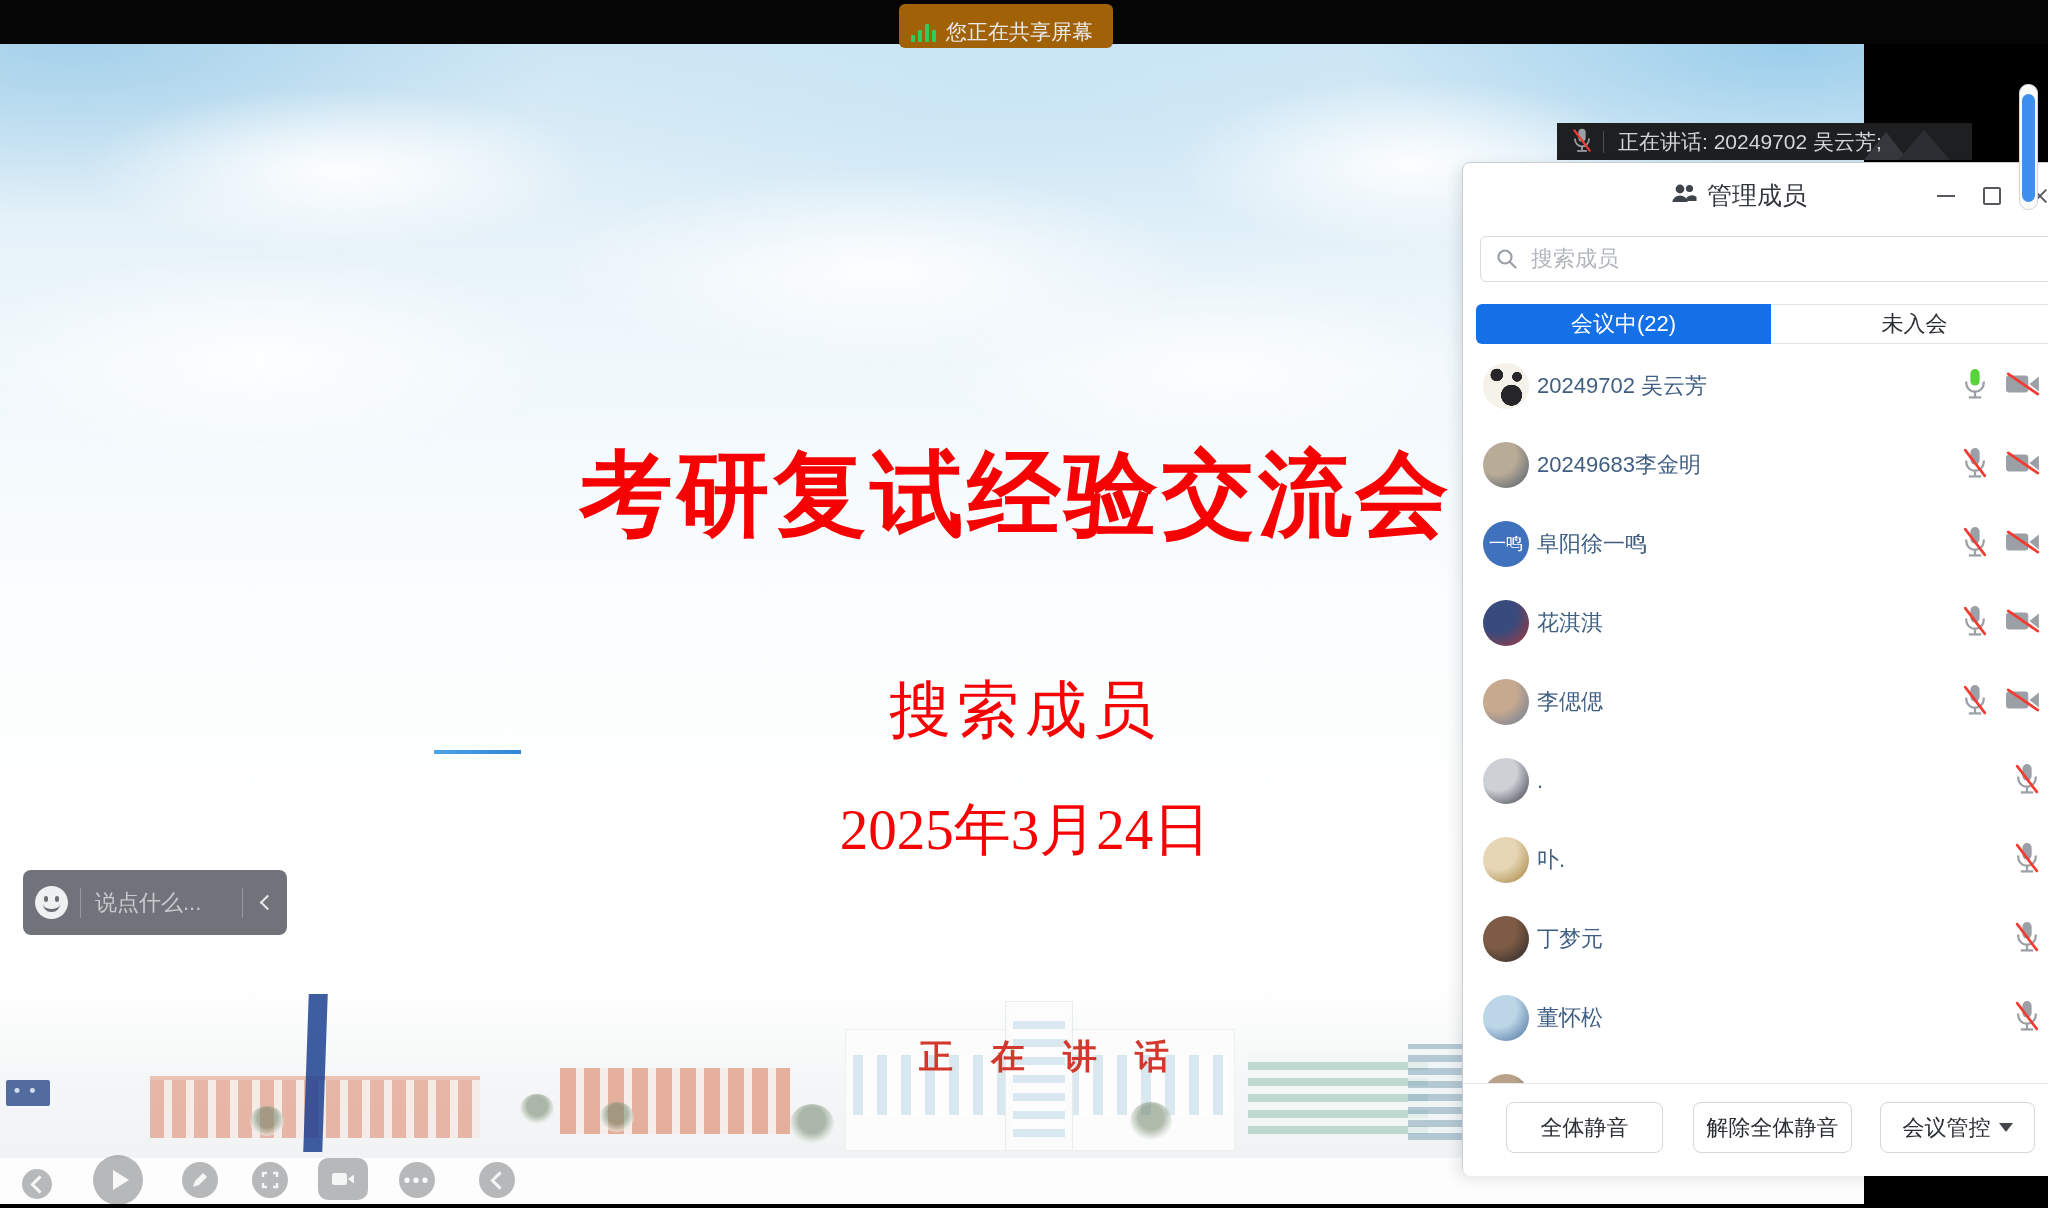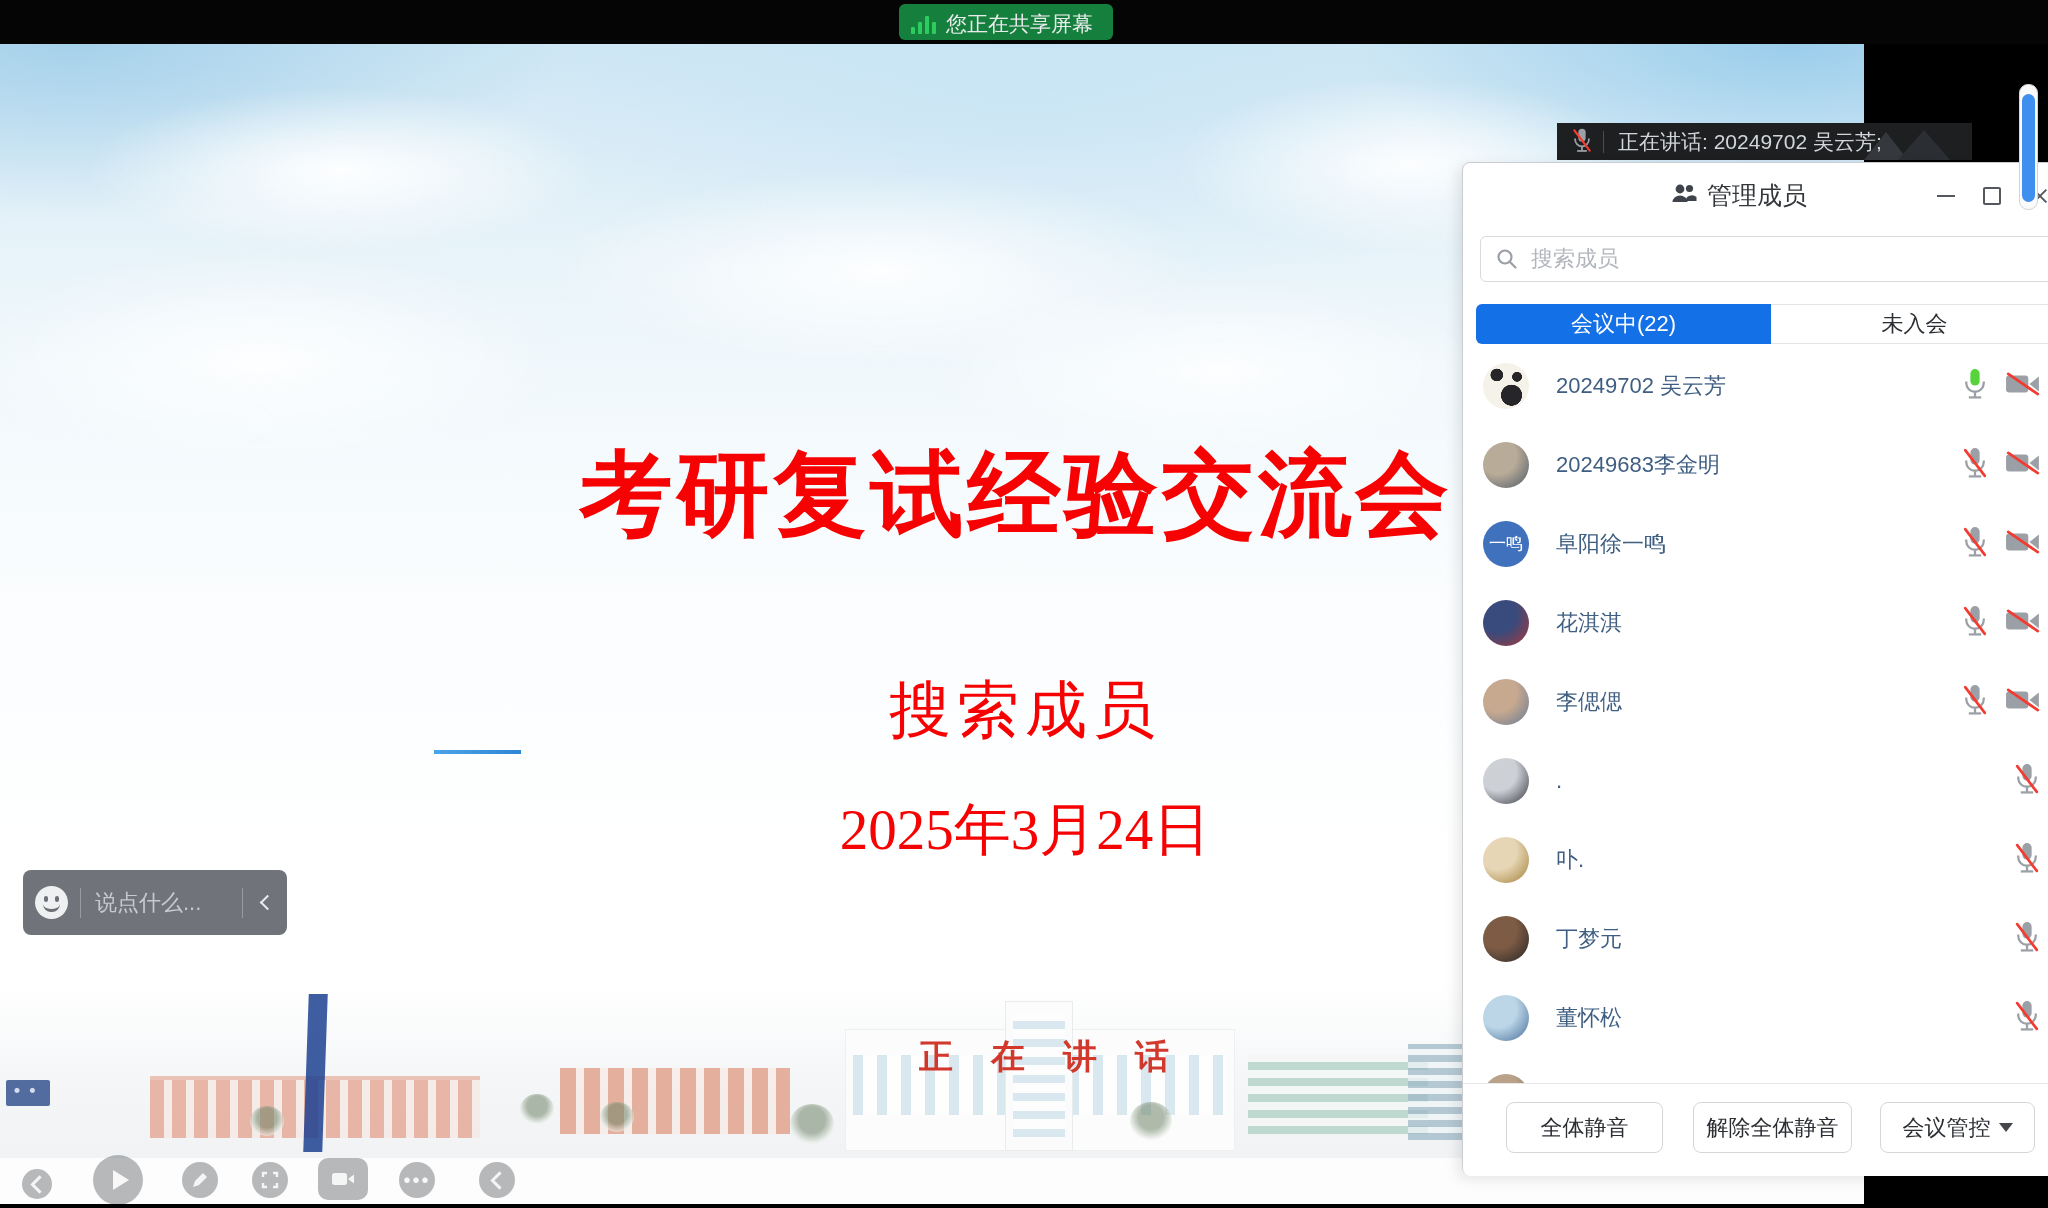--- a/index.html
+++ b/index.html
@@ -1,22 +1,22 @@
 <!DOCTYPE html>
 <html><head>
 <meta charset="utf-8">
 <style>
   html,body{margin:0;padding:0;background:#111;}
   .screen{position:relative;width:2048px;height:1208px;overflow:hidden;background:#000;
           font-family:"Liberation Sans",sans-serif;-webkit-font-smoothing:antialiased;}
 
   
   .topbar{position:absolute;left:0;top:0;width:2048px;height:44px;background:#050505;z-index:40;}
-  .share-pill{position:absolute;left:899px;top:4px;height:32px;min-width:186px;background:#15803d;
-              border-radius:6px;display:flex;align-items:center;padding:4px 16px 0 12px;gap:10px;}
+  .share-pill{position:absolute;left:899px;top:4px;height:32px;min-width:186px;background:#a16207;
+              border-radius:6px;display:flex;align-items:center;padding:12px 16px 0 12px;gap:10px;}
   .signal-bars{display:flex;align-items:flex-end;gap:3px;height:20px;}
   .signal-bars i{display:block;width:4px;background:#2ecc5e;border-radius:1px;}
   .signal-bars i:nth-child(1){height:7px;}
   .signal-bars i:nth-child(2){height:12px;}
   .signal-bars i:nth-child(3){height:18px;}
   .signal-bars i:nth-child(4){height:12px;}
   .share-pill span{color:#e9eaec;font-size:21px;white-space:nowrap;}
 
   
   .slide{position:absolute;left:0;top:40px;width:1864px;height:1164px;overflow:hidden;
@@ -136,21 +136,21 @@
 
   .tabs{position:absolute;left:13px;top:133px;right:-4px;height:48px;display:flex;}
   .tab{flex:none;display:flex;align-items:center;justify-content:center;font-size:22px;box-sizing:border-box;margin-top:8px;}
   .tab-active{width:295px;background:#1470e6;color:#fff;border-radius:6px 0 0 6px;}
   .tab-inactive{flex:1;background:#fff;color:#2c2f33;border:1px solid #e3e4e6;border-left:none;border-radius:0 6px 6px 0;}
 
   .member-list{position:absolute;left:0;top:183px;width:100%;height:737px;overflow:hidden;}
   .member-row{position:relative;height:79px;display:flex;align-items:center;padding:0 14px 0 20px;box-sizing:border-box;}
   .avatar{flex:none;width:46px;height:46px;border-radius:50%;overflow:hidden;display:flex;align-items:center;
           justify-content:center;color:#fff;font-size:17px;letter-spacing:0;}
-  .member-name{flex:1;margin-left:27px;font-size:22px;color:#3f5e82;white-space:nowrap;overflow:hidden;}
+  .member-name{flex:1;margin-left:8px;font-size:22px;color:#3f5e82;white-space:nowrap;overflow:hidden;}
   .row-icons{flex:none;display:flex;align-items:center;gap:16px;}
   .hidden{display:none !important;}
 
   .panel-footer{position:absolute;left:0;top:920px;width:100%;height:92px;background:#fff;
                 border-top:1px solid #e7e8ea;border-radius:0 0 8px 8px;}
   .pf-btn{position:absolute;top:18px;height:51px;border:1px solid #d4d6d9;border-radius:8px;background:#fff;
           font-size:22px;color:#2b2e33;display:flex;align-items:center;justify-content:center;gap:8px;
           font-family:"Liberation Sans",sans-serif;box-sizing:border-box;}
   .pf-1{left:43px;width:157px;} .pf-2{left:230px;width:159px;} .pf-3{left:417px;width:155px;}
   .caret-down{width:0;height:0;border-left:7px solid transparent;border-right:7px solid transparent;

